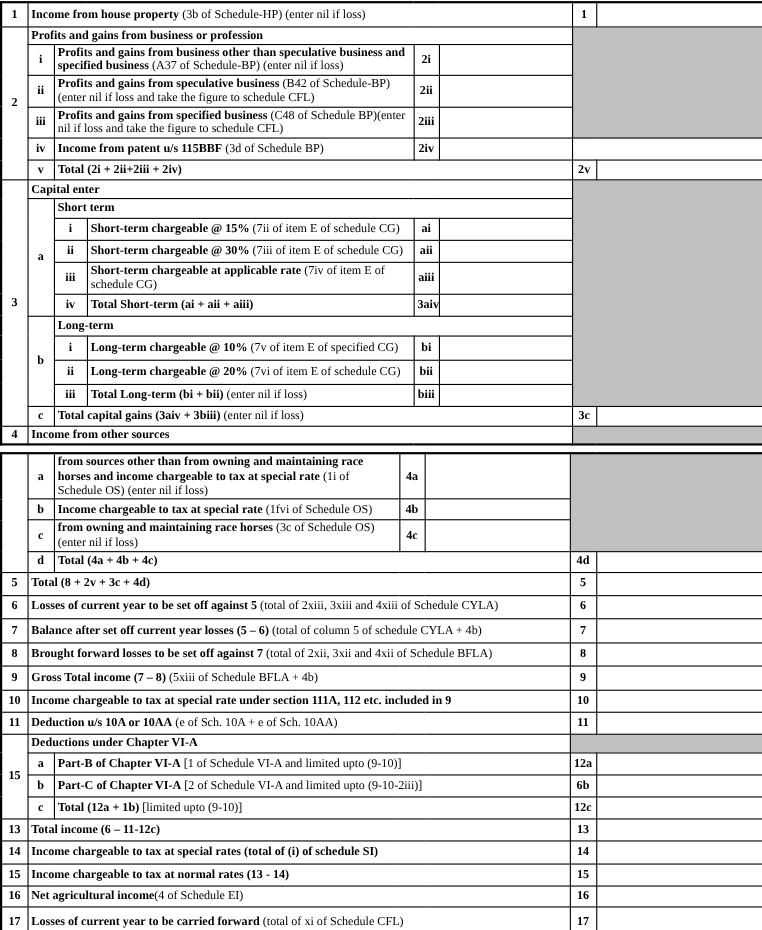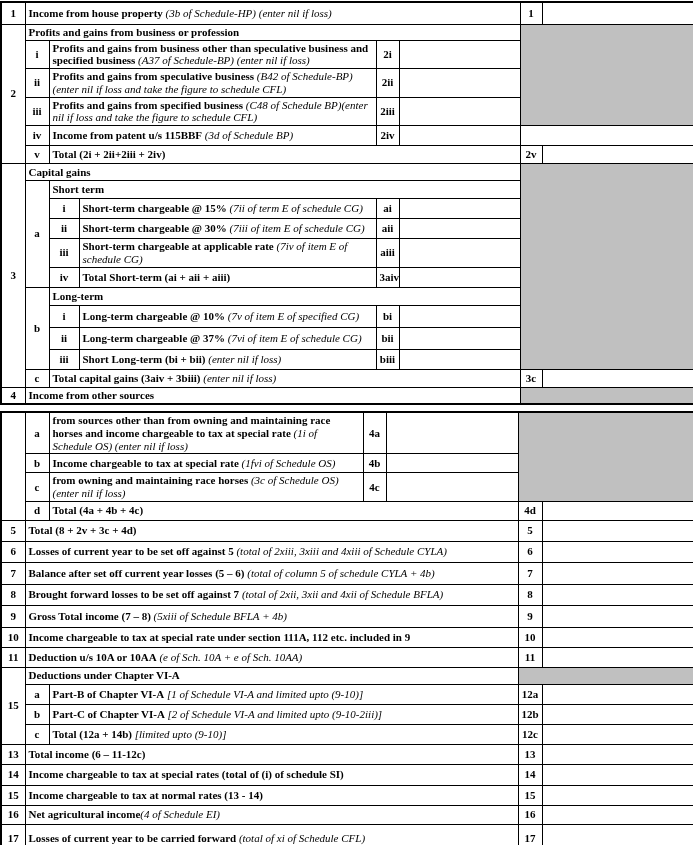--- a/index.html
+++ b/index.html
@@ -19,21 +19,21 @@
     border: 1px solid #000;
     font-size: 11px;
     line-height: 1.16;
     padding: 1px 3px;
     vertical-align: middle;
     overflow: hidden;
   }
   td.c  { text-align: center; font-weight: bold; padding: 1px 1px; }
   td.vt { vertical-align: top; padding-top: 3px; }
   .lbl  { font-weight: bold; }
-  .ref  { font-style: italic; font-weight: normal; }
+  .ref  { font-weight: normal; }
   td.shade { background: #c0c0c0; }
   td.amount { background: #ffffff; }
   .gap { height: 6px; }
 </style>
 </head>
 <body>
 
 <div class="sheet">
 
 <table class="frm">
@@ -88,30 +88,30 @@
   </tr>
   <tr style="height:18px">
     <td class="c">v</td>
     <td colspan="4"><span class="lbl">Total (2i + 2ii+2iii + 2iv)</span></td>
     <td class="c">2v</td>
     <td class="amount"></td>
   </tr>
 
   <tr style="height:17px">
     <td class="c vt" rowspan="11">3</td>
-    <td colspan="5"><span class="lbl">Capital gains</span></td>
+    <td colspan="5"><span class="lbl">Capital enter</span></td>
     <td class="shade" colspan="2" rowspan="10"></td>
   </tr>
   <tr style="height:18px">
     <td class="c vt" rowspan="5">a</td>
     <td colspan="4"><span class="lbl">Short term</span></td>
   </tr>
   <tr style="height:20px">
     <td class="c">i</td>
-    <td><span class="lbl">Short-term chargeable @ 15%</span><span class="ref"> (7ii of term E of schedule CG)</span></td>
+    <td><span class="lbl">Short-term chargeable @ 15%</span><span class="ref"> (7ii of item E of schedule CG)</span></td>
     <td class="c">ai</td>
     <td class="amount"></td>
   </tr>
   <tr style="height:20px">
     <td class="c">ii</td>
     <td><span class="lbl">Short-term chargeable @ 30%</span><span class="ref"> (7iii of item E of schedule CG)</span></td>
     <td class="c">aii</td>
     <td class="amount"></td>
   </tr>
   <tr style="height:26px">
@@ -131,27 +131,27 @@
     <td colspan="4"><span class="lbl">Long-term</span></td>
   </tr>
   <tr style="height:22px">
     <td class="c">i</td>
     <td><span class="lbl">Long-term chargeable @ 10%</span><span class="ref"> (7v of item E of specified CG)</span></td>
     <td class="c">bi</td>
     <td class="amount"></td>
   </tr>
   <tr style="height:22px">
     <td class="c">ii</td>
-    <td><span class="lbl">Long-term chargeable @ 37%</span><span class="ref"> (7vi of item E of schedule CG)</span></td>
+    <td><span class="lbl">Long-term chargeable @ 20%</span><span class="ref"> (7vi of item E of schedule CG)</span></td>
     <td class="c">bii</td>
     <td class="amount"></td>
   </tr>
   <tr style="height:20px">
     <td class="c">iii</td>
-    <td><span class="lbl">Short Long-term (bi + bii)</span><span class="ref"> (enter nil if loss)</span></td>
+    <td><span class="lbl">Total Long-term (bi + bii)</span><span class="ref"> (enter nil if loss)</span></td>
     <td class="c">biii</td>
     <td class="amount"></td>
   </tr>
   <tr style="height:18px">
     <td class="c">c</td>
     <td colspan="4"><span class="lbl">Total capital gains (3aiv + 3biii)</span><span class="ref"> (enter nil if loss)</span></td>
     <td class="c">3c</td>
     <td class="amount"></td>
   </tr>
 
@@ -254,26 +254,26 @@
   </tr>
   <tr style="height:20px">
     <td class="c">a</td>
     <td colspan="3"><span class="lbl">Part-B of Chapter VI-A</span><span class="ref"> [1 of Schedule VI-A and limited upto (9-10)]</span></td>
     <td class="c">12a</td>
     <td class="amount"></td>
   </tr>
   <tr style="height:20px">
     <td class="c">b</td>
     <td colspan="3"><span class="lbl">Part-C of Chapter VI-A</span><span class="ref"> [2 of Schedule VI-A and limited upto (9-10-2iii)]</span></td>
-    <td class="c">12b</td>
+    <td class="c">6b</td>
     <td class="amount"></td>
   </tr>
   <tr style="height:20px">
     <td class="c">c</td>
-    <td colspan="3"><span class="lbl">Total (12a + 14b)</span><span class="ref"> [limited upto (9-10)]</span></td>
+    <td colspan="3"><span class="lbl">Total (12a + 1b)</span><span class="ref"> [limited upto (9-10)]</span></td>
     <td class="c">12c</td>
     <td class="amount"></td>
   </tr>
 
   <tr style="height:20px">
     <td class="c">13</td>
     <td colspan="4"><span class="lbl">Total income (6 – 11-12c)</span></td>
     <td class="c">13</td>
     <td class="amount"></td>
   </tr>

